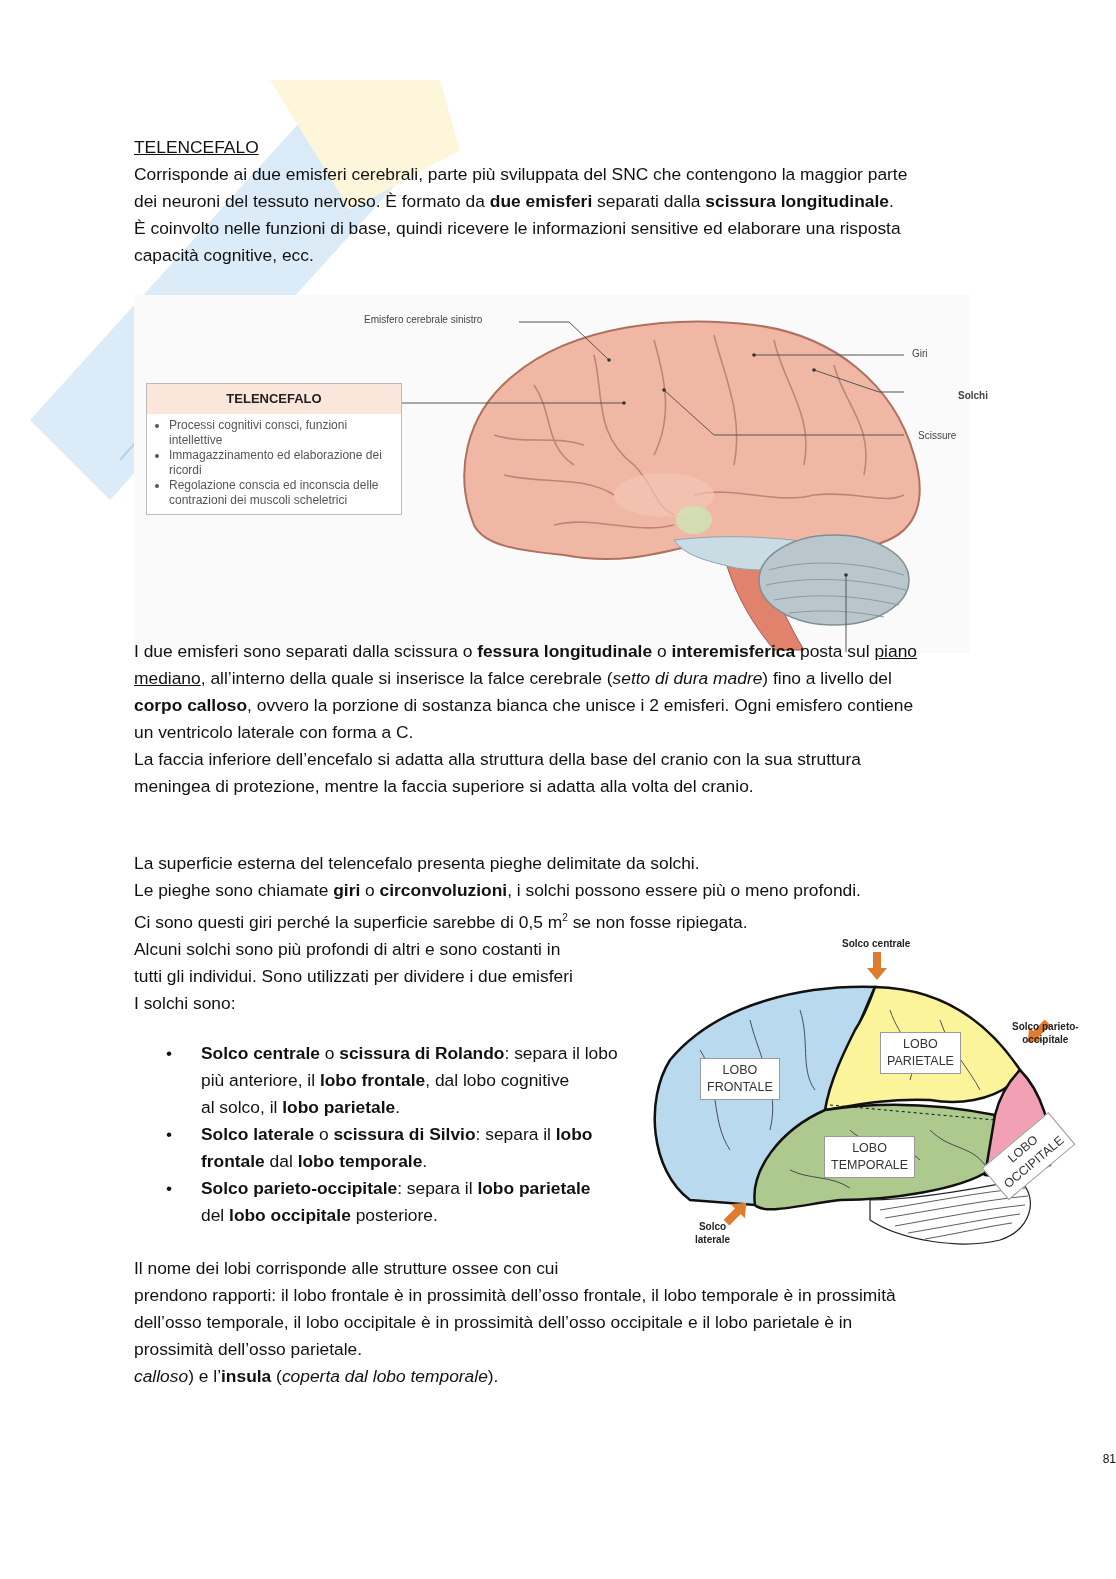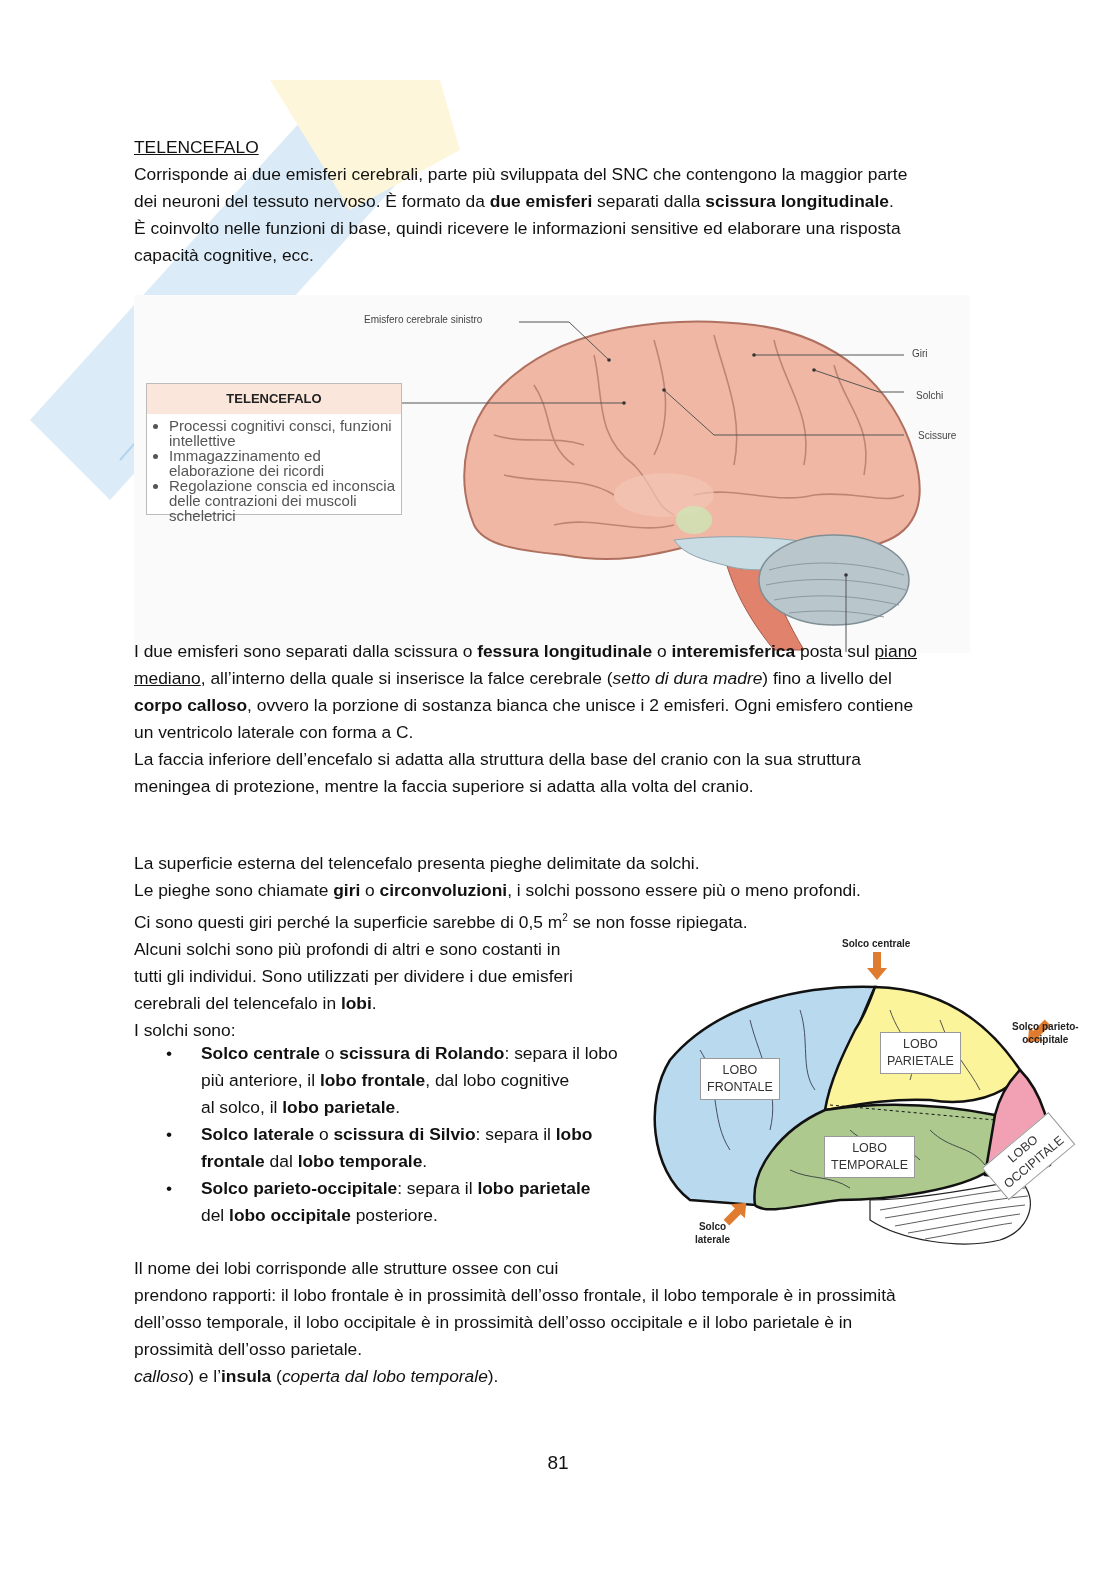--- a/index.html
+++ b/index.html
@@ -14,33 +14,33 @@
   .txt b { font-weight: bold; }
   .txt i { font-style: italic; }
   .u { text-decoration: underline; }
   .line { white-space: nowrap; display: block; }
 
   
   .fig1 { position: absolute; left: 134px; top: 295px; width: 836px; height: 358px; background: #fafafa; }
   .fig1 .label { position: absolute; font-size: 10px; color: #444; white-space: nowrap; }
   .tele-box { position: absolute; left: 12px; top: 88px; width: 254px; height: 130px; border: 1px solid #bbb; background: #fff; }
   .tele-box .hdr { height: 30px; background: #fbe6dc; text-align: center; font-weight: bold; font-size: 13px; line-height: 30px; color: #222; }
-  .tele-box ul { margin: 4px 0 0 0; padding: 0 0 0 22px; font-size: 15px; line-height: 15px; color: #555; }
+  .tele-box ul { margin: 4px 0 0 0; padding: 0 0 0 22px; font-size: 12px; line-height: 15px; color: #555; }
   .tele-box li { margin: 0; }
 
   
   .fig2 { position: absolute; left: 640px; top: 930px; width: 440px; height: 330px; }
   .fig2 .flabel { position: absolute; font-size: 10px; font-weight: bold; color: #222; text-align: center; white-space: nowrap; line-height: 13px; }
   .lobe-box { position: absolute; background: #fff; border: 1px solid #999; font-size: 12.5px; line-height: 17px; text-align: center; color: #333; padding: 3px 6px; }
 
   .bullet-list { position: absolute; left: 166px; top: 1040px; width: 470px; font-size: 17.4px; line-height: 27px; }
   .bullet-item { position: relative; padding-left: 35px; }
   .bullet-item .dot { position: absolute; left: 0; top: 0; }
 
-  .page-num { position: absolute; left: 0; width: 1116px; top: 1452px; text-align: center; font-size: 19px; }
+  .page-num { position: absolute; left: 0; width: 1116px; top: 1452px; text-align: right; font-size: 12px; }
 </style>
 </head>
 <body>
 
 <div class="page">
 
   <svg class="watermark" viewBox="0 0 460 480">
     <g opacity="0.18">
       <polygon points="10,380 300,60 380,140 90,460" fill="#3a8fd0"></polygon>
       <polygon points="250,40 420,40 440,110 330,170" fill="#f5d23a"></polygon>
@@ -105,21 +105,21 @@
         <circle cx="475" cy="65" r="1.8"></circle>
           <circle cx="490" cy="108" r="1.8"></circle>
         <circle cx="620" cy="60" r="1.8"></circle>
           <circle cx="680" cy="75" r="1.8"></circle>
         <circle cx="530" cy="95" r="1.8"></circle>
           <circle cx="712" cy="280" r="1.8"></circle>
       </g>
     </svg>
     <span class="label" style="left:230px;top:19px;">Emisfero cerebrale sinistro</span>
     <span class="label" style="left:778px;top:53px;">Giri</span>
-    <span class="label" style="left:782px;top:95px;">Solchi</span>
+    <span class="label" style="left:824px;top:95px;font-weight:bold;">Solchi</span>
     <span class="label" style="left:784px;top:135px;">Scissure</span>
 
     <div class="tele-box">
       <div class="hdr">TELENCEFALO</div>
       <ul>
         <li>Processi cognitivi consci, funzioni intellettive</li>
         <li>Immagazzinamento ed elaborazione dei ricordi</li>
         <li>Regolazione conscia ed inconscia delle contrazioni dei muscoli scheletrici</li>
       </ul>
     </div>
@@ -133,21 +133,20 @@
     <span class="line">La faccia inferiore dell’encefalo si adatta alla struttura della base del cranio con la sua struttura</span>
     <span class="line">meningea di protezione, mentre la faccia superiore si adatta alla volta del cranio.</span>
   </div>
 
   <div class="txt" style="top:850px;">
     <span class="line">La superficie esterna del telencefalo presenta pieghe delimitate da solchi.</span>
     <span class="line"><span>Le pieghe sono chiamate </span><b>giri</b><span> o </span><b>circonvoluzioni</b><span>, i solchi possono essere più o meno profondi.</span></span>
     <span class="line"><span>Ci sono questi giri perché la superficie sarebbe di 0,5 m</span><sup style="font-size:10px;">2</sup><span> se non fosse ripiegata.</span></span>
     <span class="line">Alcuni solchi sono più profondi di altri e sono costanti in</span>
     <span class="line">tutti gli individui. Sono utilizzati per dividere i due emisferi</span>
-    <span class="line"><span>cerebrali del telencefalo in </span><b>lobi</b><span>.</span></span>
     <span class="line">I solchi sono:</span>
   </div>
 
   <div class="bullet-list">
     <div class="bullet-item">
       <span class="dot">•</span>
       <span class="line"><b>Solco centrale</b><span> o </span><b>scissura di Rolando</b><span>: separa il lobo</span></span>
       <span class="line"><span>più anteriore, il </span><b>lobo frontale</b><span>, dal lobo cognitive</span></span>
       <span class="line"><span>al solco, il </span><b>lobo parietale</b><span>.</span></span>
     </div>

